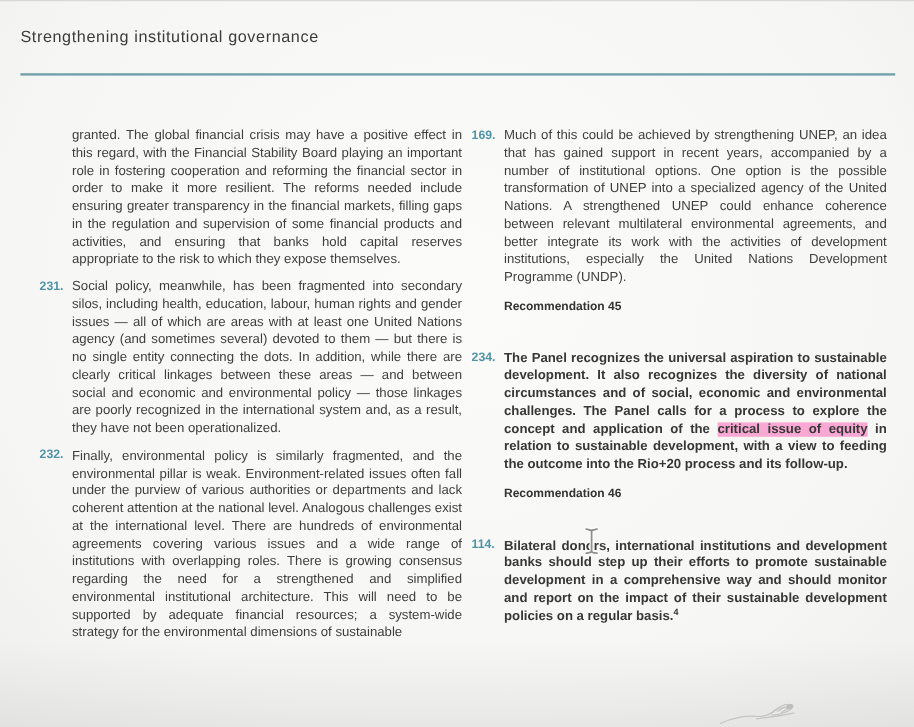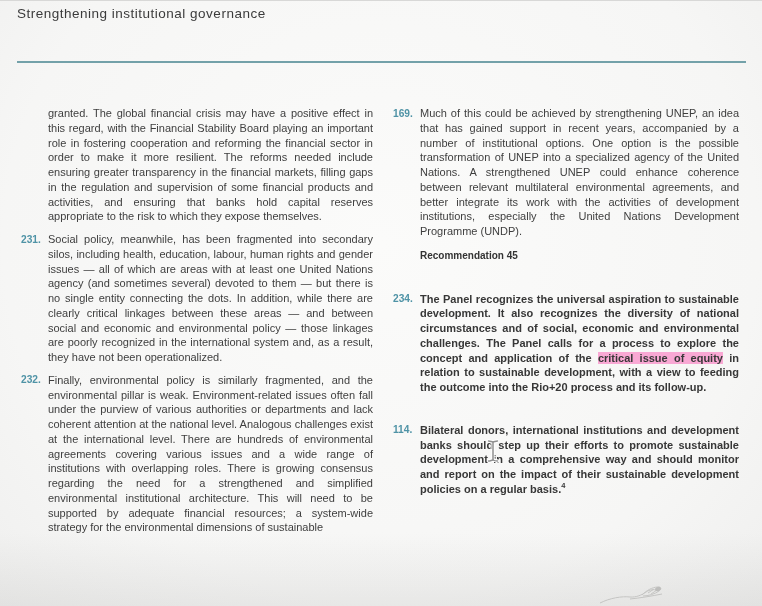--- a/index.html
+++ b/index.html
@@ -12,33 +12,33 @@
     position:absolute; inset:0; z-index:0; pointer-events:none;
     background:
       linear-gradient(to bottom, rgba(0,0,0,0) 88%, rgba(180,180,178,0.22) 100%),
       radial-gradient(ellipse at 50% 40%, #fbfbfa 0%, #f6f6f5 70%, #efefee 100%);
   }
   .top-edge {
     position:absolute; left:0; top:0; width:762px; height:1px;
     background:#d8d8d7; z-index:1;
   }
   .page-title {
-    position:absolute; left:17px; top:6px; z-index:2;
+    position:absolute; left:17px; top:23px; z-index:2;
     font-size:13.5px; letter-spacing:0.5px; color:#3b3b3b;
   }
   .title-rule {
     position:absolute; left:17px; top:61px; width:729px; height:2px;
     background:#73a1a9; z-index:2;
   }
   .col {
     position:absolute; top:106px; z-index:2;
     font-size:11px; line-height:14.75px; color:#3e3e3e;
     text-align:justify;
   }
-  .col-left  { left:48px;  width:325px; }
+  .col-left  { left:60px;  width:325px; }
   .col-right { left:420px; width:319px; }
   .para { position:relative; margin:0 0 8px 0; }
   .para:last-child { margin-bottom:0; }
   .pnum {
     position:absolute; left:-27px; top:0.5px;
     color:#4f93a6; font-size:10.2px; font-weight:bold; letter-spacing:0;
   }
   .bold-para { font-weight:bold; color:#373737;margin-top:28px; }
   .rec-heading {
     font-weight:bold; font-size:10px; color:#333;
@@ -80,20 +80,21 @@
 <div class="col col-right">
   <div class="para">
     <span class="pnum">169.</span>
     <span>Much of this could be achieved by strengthening UNEP, an idea that has gained support in recent years, accompanied by a number of institutional options. One option is the possible transformation of UNEP into a specialized agency of the United Nations. A strengthened UNEP could enhance coherence between relevant multilateral environmental agreements, and better integrate its work with the activities of development institutions, especially the United Nations Development Programme (UNDP).</span>
   </div>
   <div class="rec-heading">Recommendation 45</div>
   <div class="para bold-para">
     <span class="pnum">234.</span>
     <span>The Panel recognizes the universal aspiration to sustainable development. It also recognizes the diversity of national circumstances and of social, economic and environmental challenges. The Panel calls for a process to explore the concept and application of the </span><span class="hl">critical issue of equity</span><span> in relation to sustainable development, with a view to feeding the outcome into the Rio+20 process and its follow-up.</span>
   </div>
+  <div class="rec-heading">Recommendation 46</div>
   <div class="para bold-para">
     <span class="pnum">114.</span>
     <span>Bilateral donors, international institutions and development banks should step up their efforts to promote sustainable development in a comprehensive way and should monitor and report on the impact of their sustainable development policies on a regular basis.</span><sup class="fn">4</sup>
   </div>
 </div>
 
 <div class="ibeam-cursor">
   <svg width="14" height="24" viewBox="0 0 14 24">
     <g fill="none" stroke="#ffffff" stroke-width="3.4" stroke-linecap="round">
       <path d="M2.5 2 C4.5 2 5.5 3 7 3 C8.5 3 9.5 2 11.5 2"></path>

